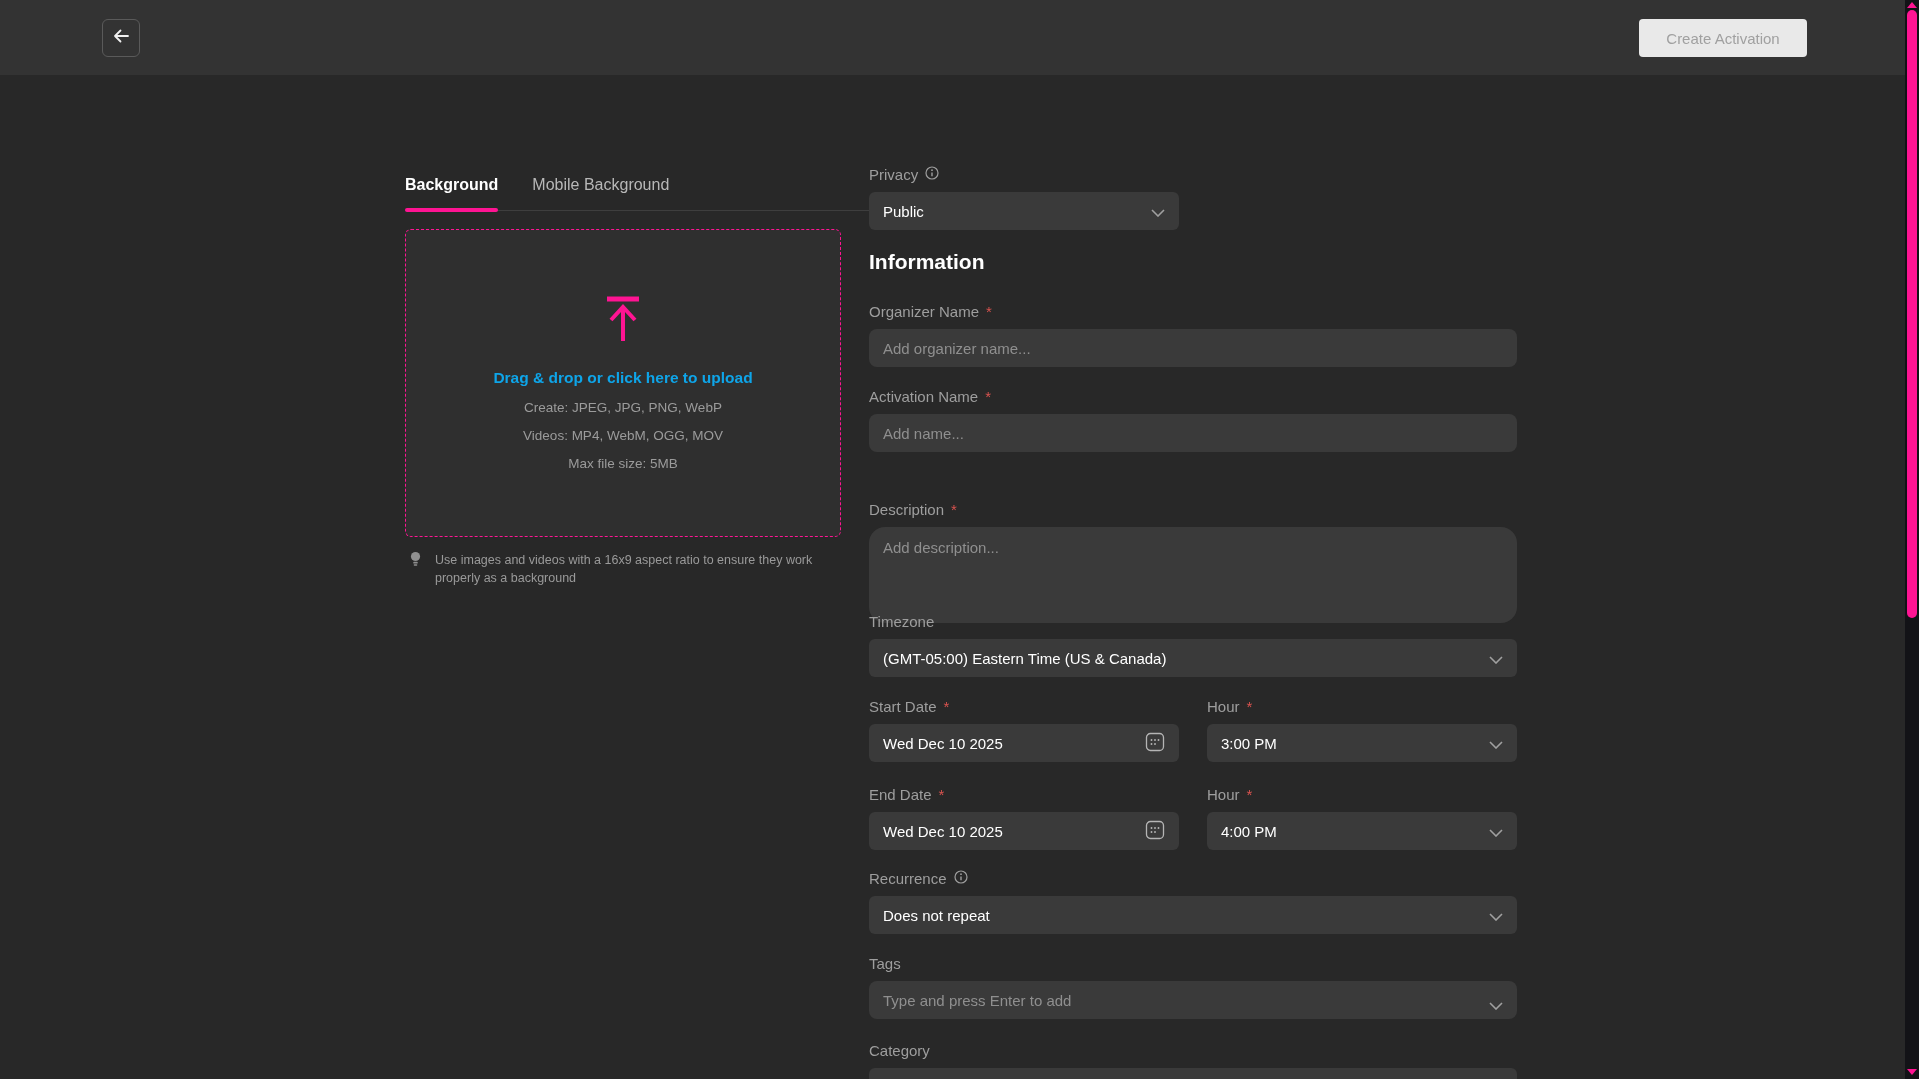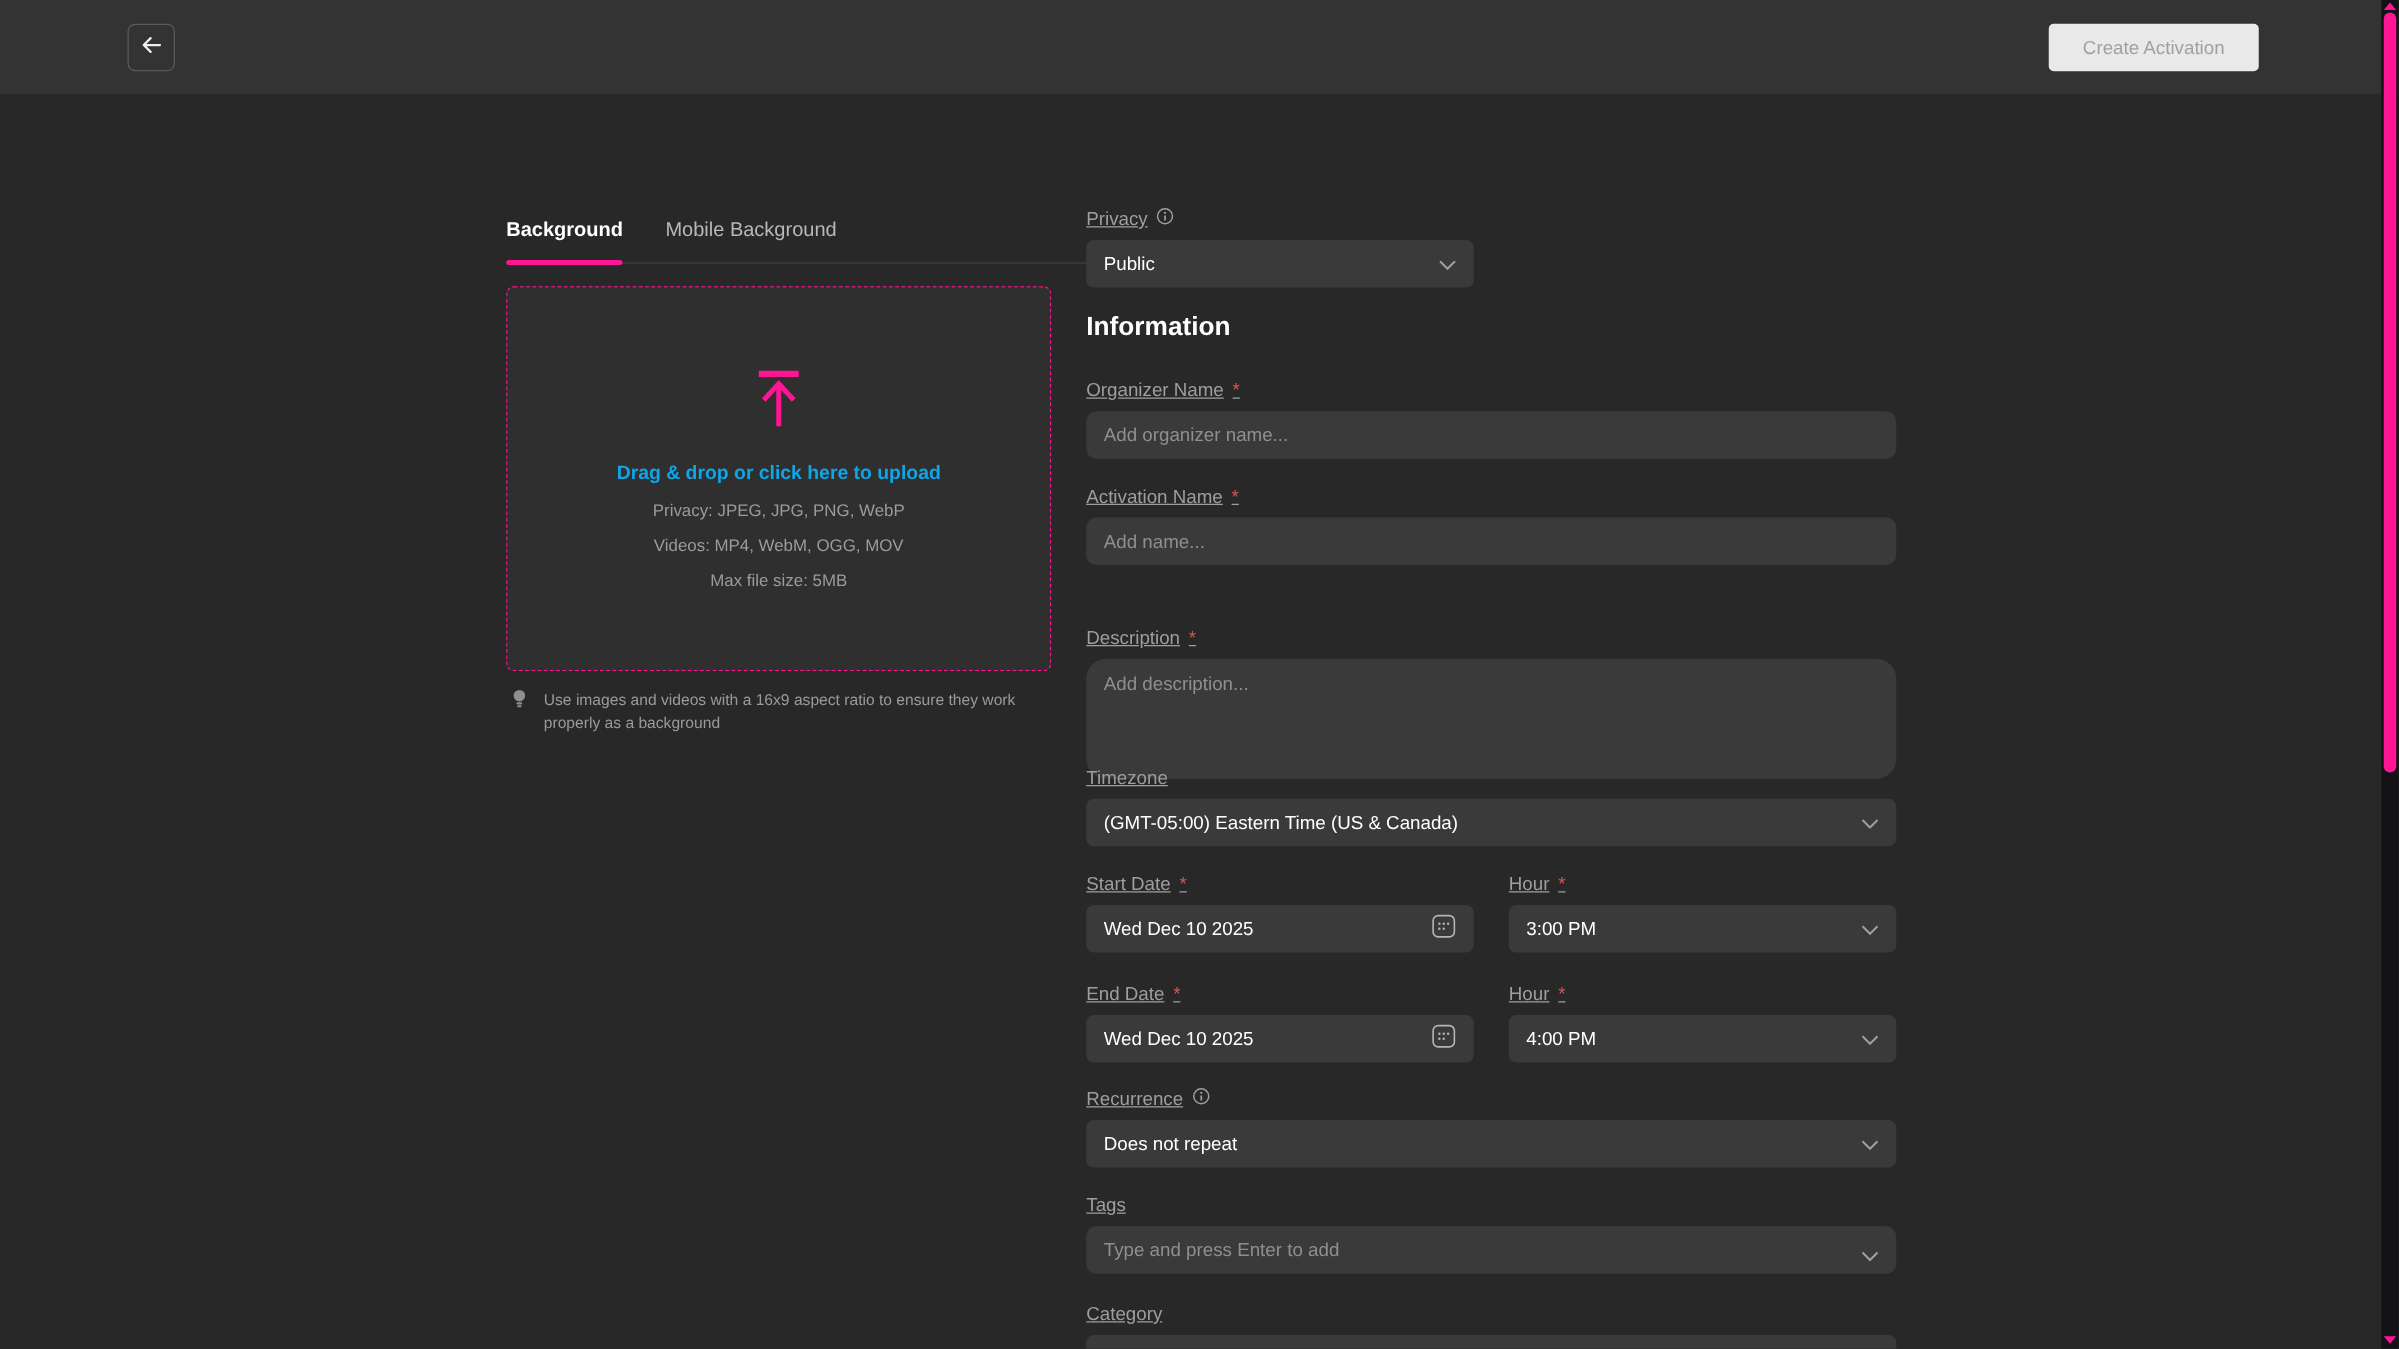--- a/index.html
+++ b/index.html
@@ -49,22 +49,22 @@
   .dz-title { font-size:15.5px; font-weight:bold; color:#0ea5e9; margin-top:22px; }
   .dz-line  { font-size:13.5px; color:#9b9b9b; margin-top:13px; }
   .tip-row { display:flex; gap:13px; margin-top:14px; padding-left:4px; }
   .tip-text { font-size:12.5px; color:#9a9a9a; width:420px; line-height:1.45; }
 
   
   .right-panel { position:absolute; left:869px; top:0; width:648px; height:1079px; }
   .fgroup { position:absolute; width:648px; }
   .fgroup.half { width:310px; }
   .label {
-    display:flex; align-items:flex-end; gap:7px;
-    font-size:15px; color:#9e9e9e; height:18px; margin-bottom:8px;text-decoration:underline;
+    display:flex; align-items:flex-start; gap:7px;
+    font-size:15px; color:#9e9e9e; height:18px; margin-bottom:8px;
   }
   .req { color:#d9534f; font-size:15px; }
   .section-heading { font-size:21px; font-weight:bold; color:#ffffff; }
   .control {
     height:38px; width:100%; background:#3a3a3a; border-radius:6px;
     display:flex; align-items:center; padding:0 14px;
     font-size:15px; color:#ffffff; cursor:pointer;
   }
   .control .spacer { margin-left:auto; }
   .control.focus-red { outline:2px dotted #ff0000; outline-offset:1px; }
@@ -124,21 +124,21 @@
 
   <div class="dropzone">
     <span>
       <svg width="38" height="48" viewBox="0 0 38 48">
         <line x1="3" y1="4" x2="35" y2="4" stroke="#ff1493" stroke-width="5"></line>
         <path d="M7 25 L19 12 L31 25" fill="none" stroke="#ff1493" stroke-width="4"></path>
         <line x1="19" y1="13" x2="19" y2="46" stroke="#ff1493" stroke-width="4"></line>
       </svg>
     </span>
     <div class="dz-title">Drag &amp; drop or click here to upload</div>
-    <div class="dz-line">Privacy: JPEG, JPG, PNG, WebP</div>
+    <div class="dz-line">Create: JPEG, JPG, PNG, WebP</div>
     <div class="dz-line">Videos: MP4, WebM, OGG, MOV</div>
     <div class="dz-line">Max file size: 5MB</div>
   </div>
 
   <div class="tip-row">
     <span>
       <svg width="13" height="17" viewBox="0 0 13 17">
         <circle cx="6.5" cy="5.5" r="4.6" fill="#8f8f8f"></circle>
         <rect x="4.2" y="10.8" width="4.6" height="1.7" rx="0.85" fill="#8f8f8f"></rect>
         <rect x="4.7" y="13.2" width="3.6" height="1.5" rx="0.75" fill="#8f8f8f"></rect>

